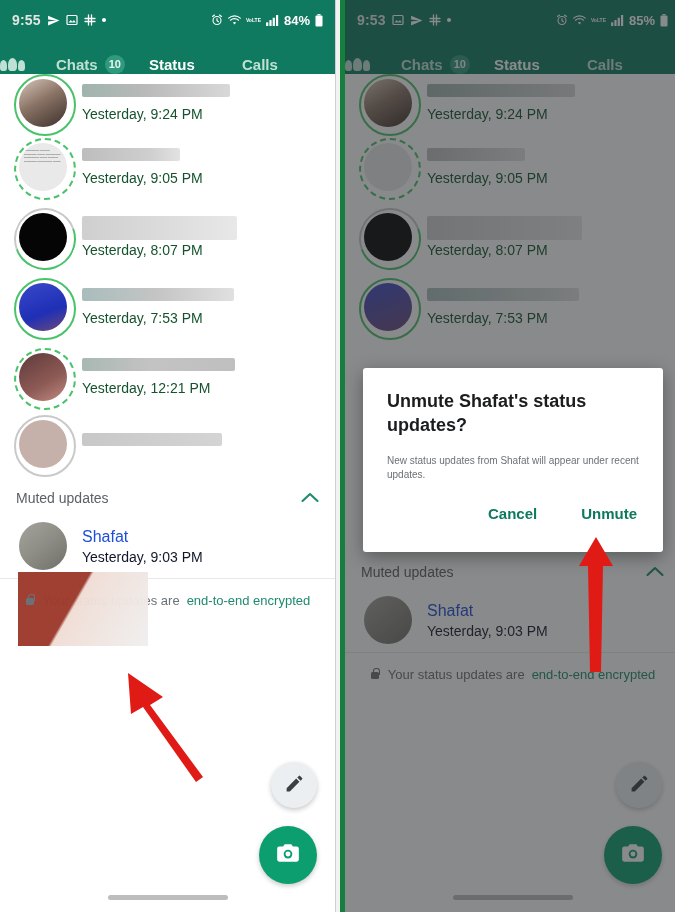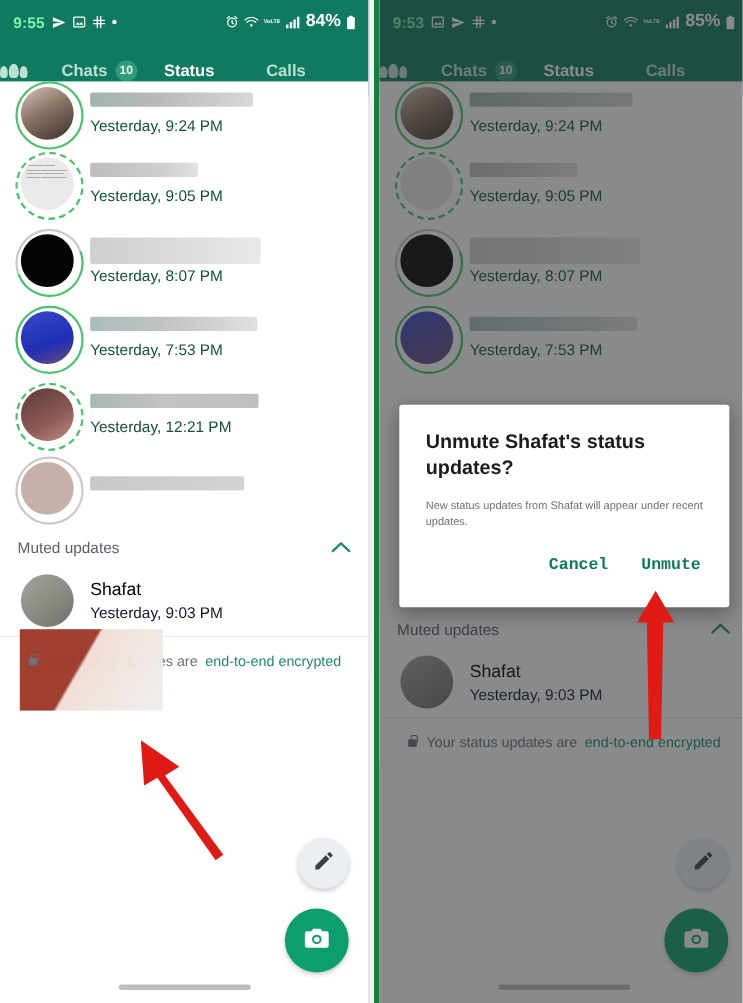--- a/index.html
+++ b/index.html
@@ -10,24 +10,24 @@
   .panel{position:absolute;top:0;width:335px;height:912px;background:#ffffff;overflow:hidden;}
   .panel.left{left:0;border-right:1px solid #cfcfcf;}
   .panel.right{left:340px;border-left:5px solid #15803d;}
   .panel-inner{position:relative;width:335px;height:912px;}
 
   
   .statusbar{height:40px;background:#0f7a5f;display:flex;align-items:center;
              justify-content:space-between;padding:0 12px;box-sizing:border-box;}
   .sb-left{display:flex;align-items:center;gap:6px;}
   .sb-right{display:flex;align-items:center;gap:5px;}
-  .sb-time{color:#86efac;font-size:14px;font-weight:bold;letter-spacing:.2px;}
+  .sb-time{color:#e5e5e5;font-size:14px;font-weight:bold;letter-spacing:.2px;}
   .sb-ico{color:#ffffff;font-size:12px;line-height:1;display:inline-block;}
   .sb-ico svg{display:block;}
-  .sb-batt{color:#ffffff;font-size:16px;font-weight:bold;}
+  .sb-batt{color:#ffffff;font-size:13px;font-weight:bold;}
   .sb-dot{width:4px;height:4px;border-radius:50%;background:#fff;display:inline-block;}
   .volte{font-size:5px;line-height:5px;color:#fff;text-align:center;font-weight:bold;}
 
   
   .tabbar{height:48px;background:#0f7a5f;display:flex;align-items:stretch;position:relative;}
   .tab{flex:1;display:flex;align-items:center;justify-content:flex-start;color:#bfe0d4;
        font-size:15px;font-weight:bold;position:relative;}
   .tab.group{flex:0 0 56px;}
   .tab.active{color:#ffffff;}
   .tab.active:after{content:"";position:absolute;left:14%;right:14%;bottom:0;height:3px;background:#fff;border-radius:2px;}
@@ -42,21 +42,21 @@
   
   .list{position:relative;background:#fff;}
   .row{display:flex;align-items:center;height:70px;padding:0 14px;box-sizing:border-box;position:relative;}
   .ring{position:absolute;left:0;top:0;width:58px;height:58px;border-radius:50%;}
   .av-wrap{position:relative;width:58px;height:58px;flex:0 0 58px;display:flex;align-items:center;justify-content:center;}
   .av-img{width:48px;height:48px;border-radius:50%;overflow:hidden;position:relative;}
   .rtexts{margin-left:10px;flex:1;min-width:0;}
   .redact{height:13px;border-radius:2px;background:#c9c9c9;margin-bottom:9px;}
   .time{font-size:14px;color:#14532d;}
   .time.muted{color:#0f172a;}
-  .name{font-size:16px;color:#000000;margin-bottom:3px;}
+  .name{font-size:16px;color:#1d4ed8;margin-bottom:3px;}
   .section{padding:10px 16px 8px;font-size:14px;color:#5b6166;display:flex;align-items:center;justify-content:space-between;}
   .divider{height:1px;background:#e8e8e8;margin:0;}
 
   
   .ring-dashed{border:2px dashed #49c26a;}
   .ring-solid{border:2px solid #49c26a;}
   .ring-grey{border:2px solid #c9c9c9;}
   .ring-half{border:2px solid #c9c9c9;border-bottom-color:#49c26a;border-right-color:#49c26a;transform:rotate(25deg);}
 
   
@@ -74,21 +74,21 @@
   .homebar{position:absolute;left:50%;transform:translateX(-50%);bottom:12px;width:120px;height:5px;border-radius:3px;background:#bdbdbd;}
 
   
   .scrim{position:absolute;left:0;top:0;width:335px;height:912px;background:rgba(40,42,44,.55);}
 
   
   .dialog{position:absolute;left:18px;top:368px;width:300px;background:#ffffff;border-radius:3px;
           box-shadow:0 5px 18px rgba(0,0,0,.35);padding:22px 24px 18px;box-sizing:border-box;}
   .dlg-title{font-size:18px;font-weight:bold;color:#1a1c1e;line-height:1.32;margin:0 0 16px;}
   .dlg-body{font-size:10px;color:#6b7176;line-height:1.45;margin:0 0 14px;}
-  .dlg-actions{display:flex;justify-content:flex-end;gap:26px;padding:4px 0 8px;font-family:Liberation Mono, monospace;}
+  .dlg-actions{display:flex;justify-content:flex-end;gap:40px;padding:4px 0 8px;}
   .dlg-btn{font-size:15px;color:#0c7a5e;font-weight:bold;background:none;border:none;cursor:pointer;padding:4px 2px;font-family:inherit;}
 
   
   .arrow{position:absolute;pointer-events:none;}
 </style>
 </head>
 <body>
 
 <div class="stage">
 

